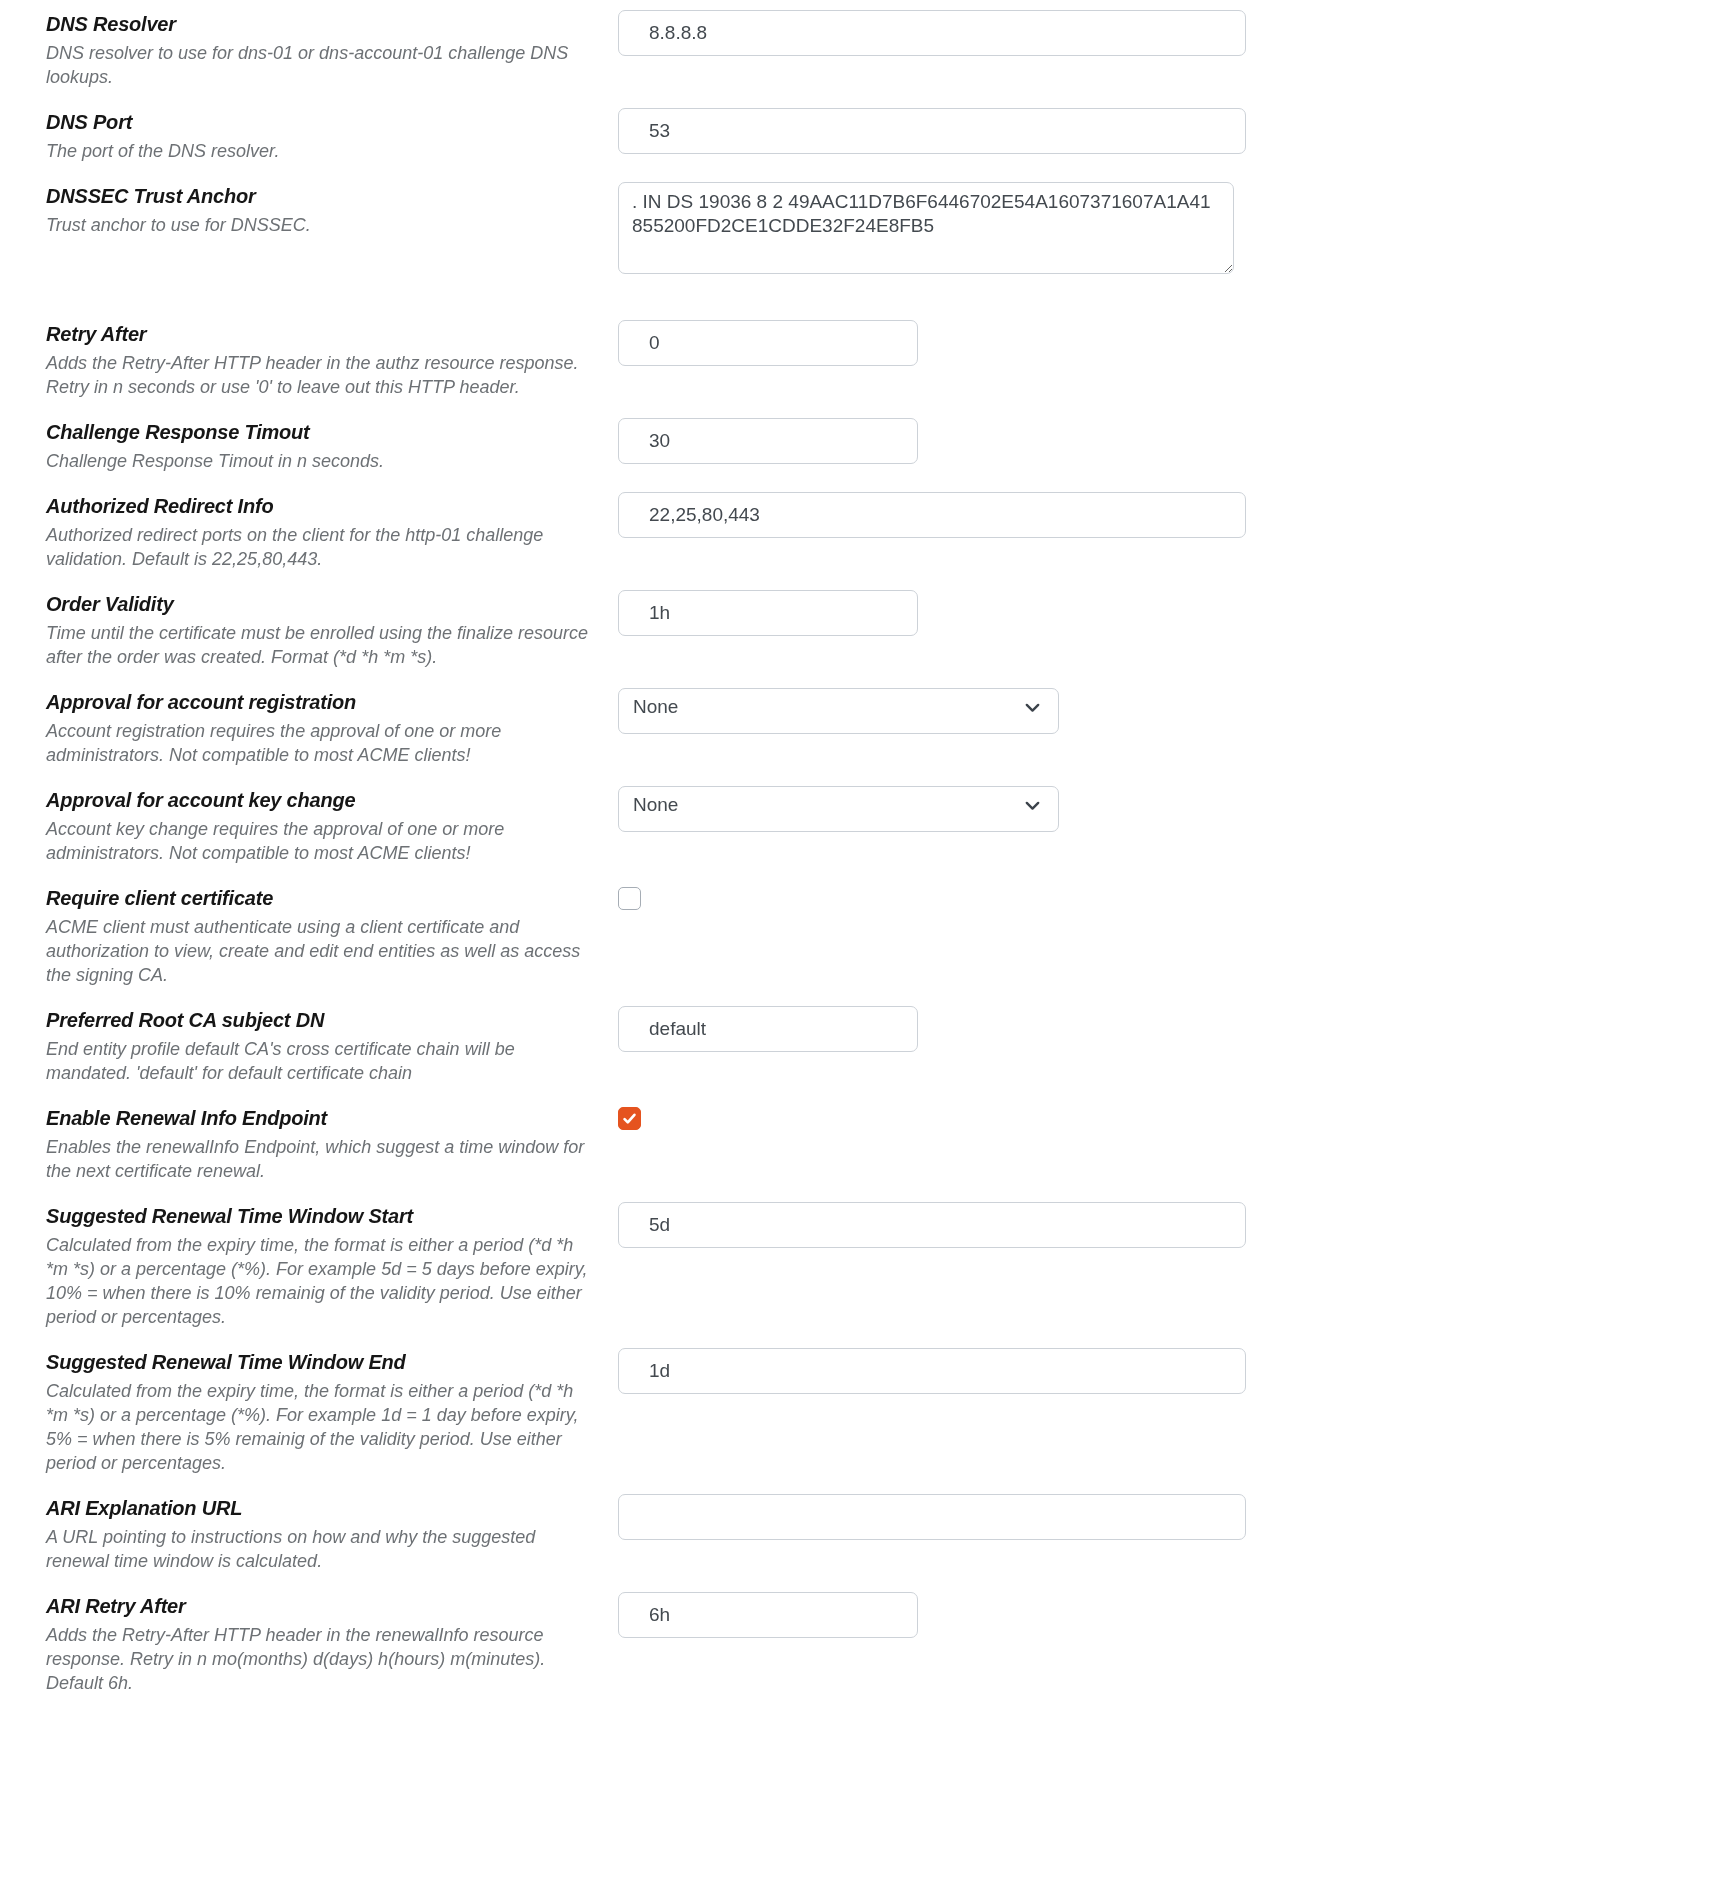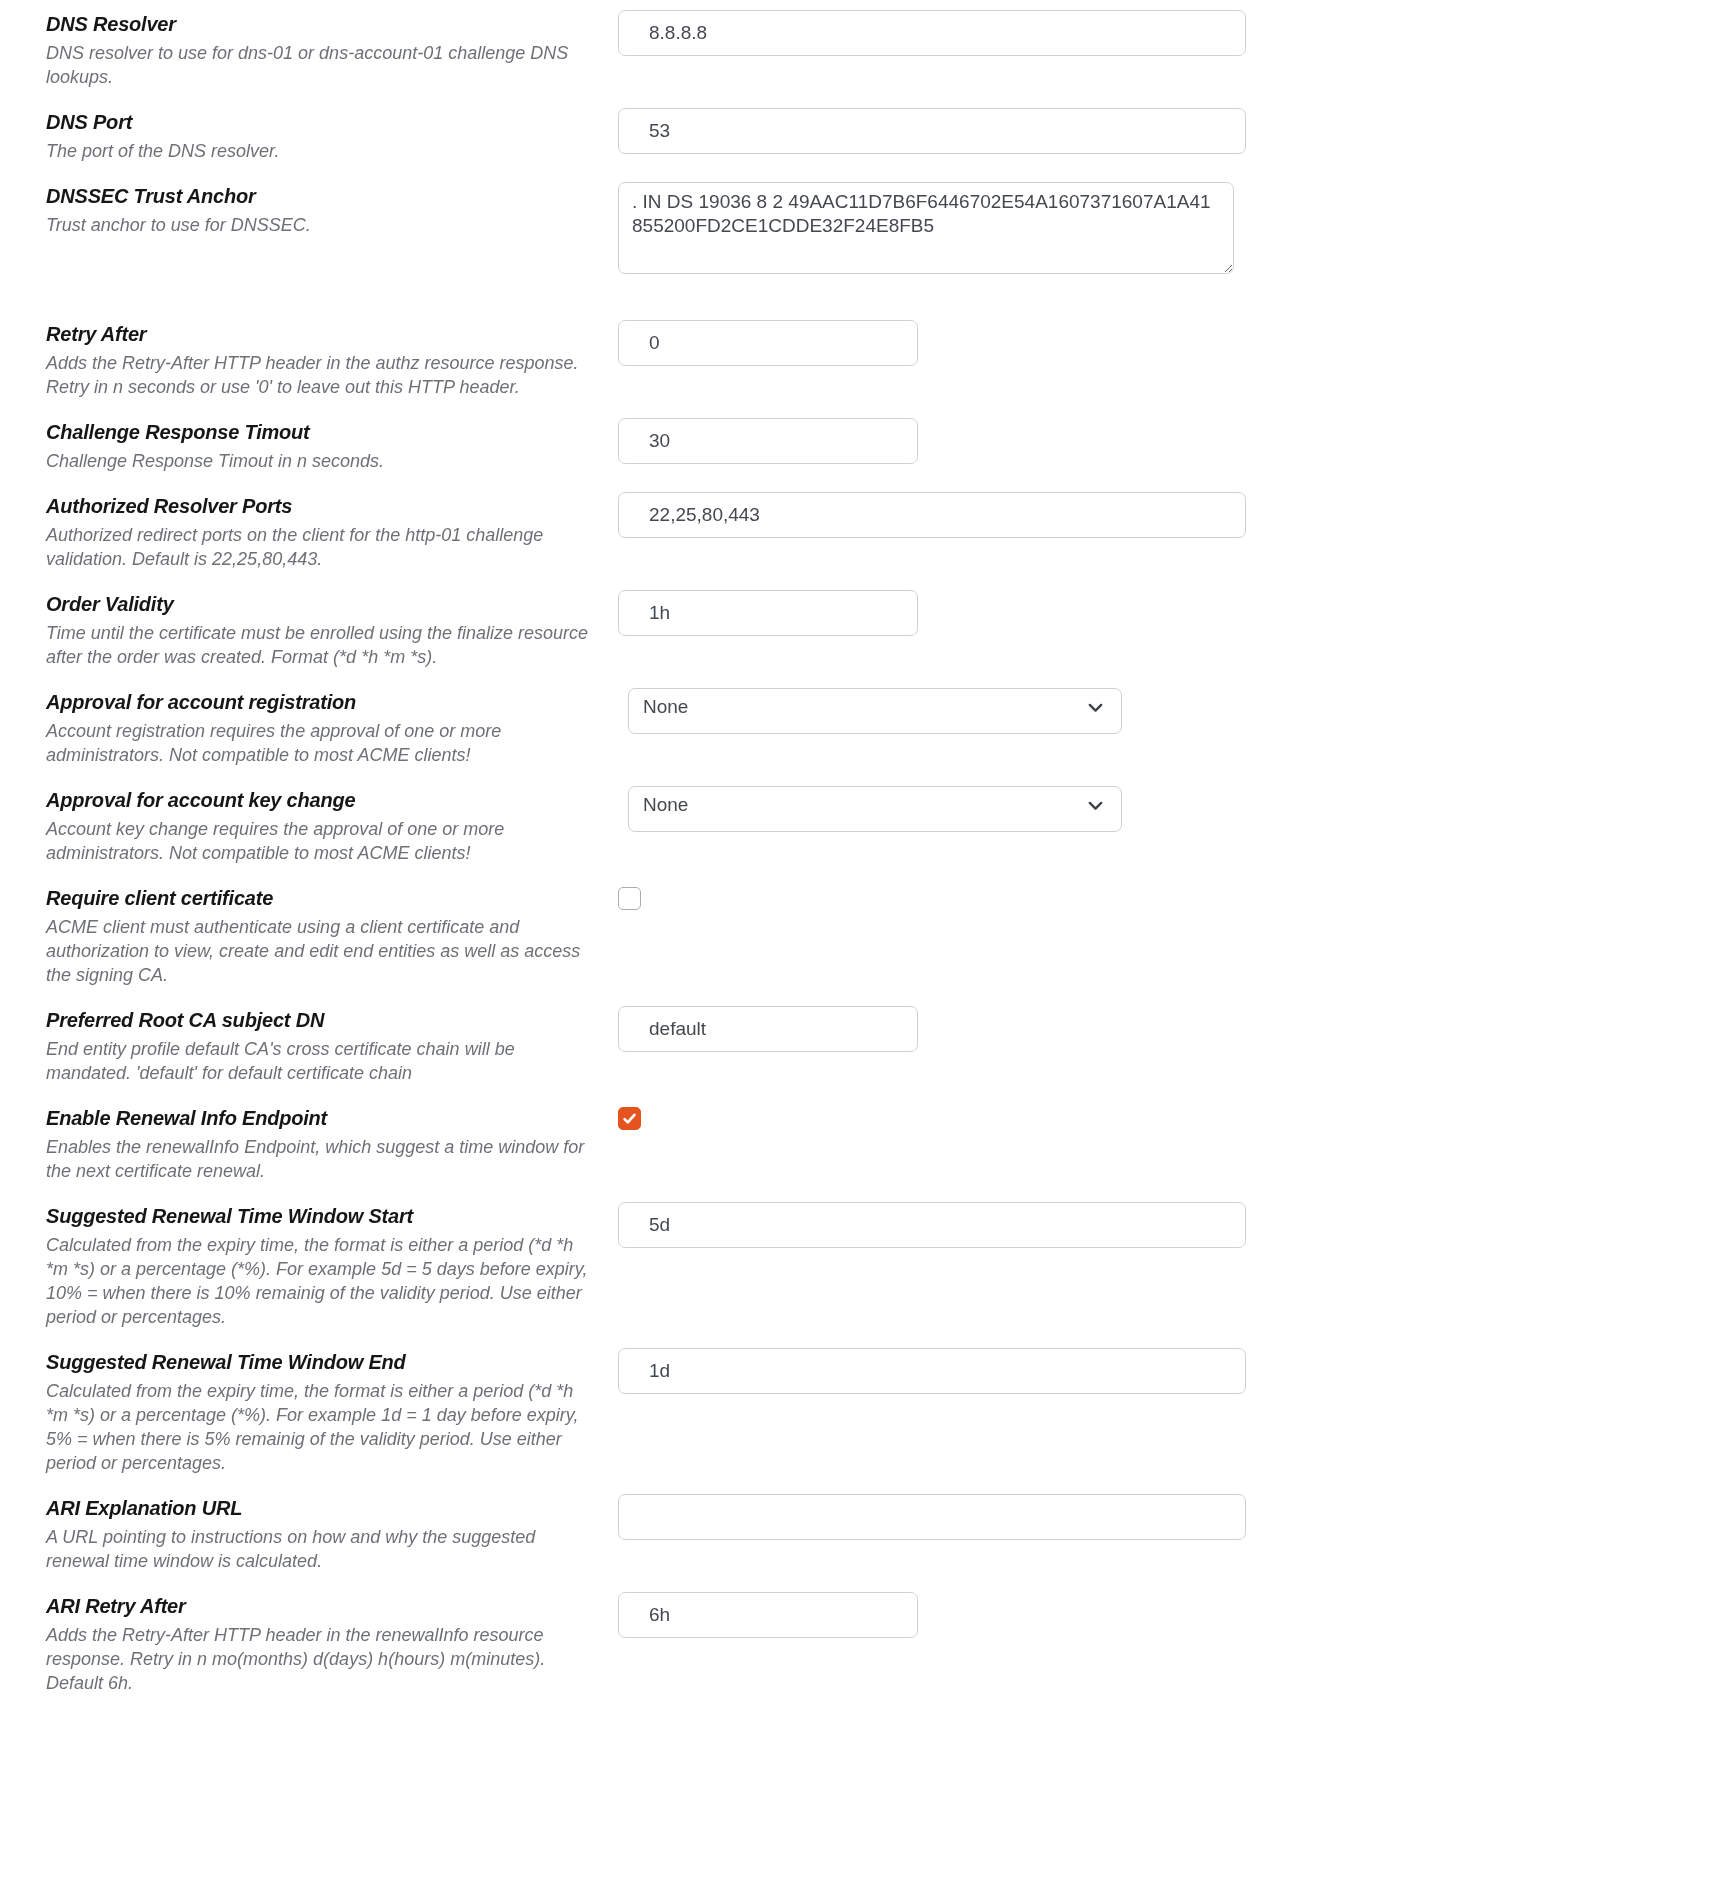--- a/index.html
+++ b/index.html
@@ -60,31 +60,30 @@
     overflow: auto;
     white-space: pre-wrap;
     overflow-wrap: break-word;
     word-break: break-all;
     display: block;
   }
   .w-wide { width: 628px; }
   .w-small { width: 300px; }
   .w-textarea { width: 616px; height: 92px; }
   .select {
-    width: 494px;
+    width: 441px;
     height: 46px;
     border: 1px solid var(--input-border, #cdd2d8);
     border-radius: 7px;
     background: #fff;
     display: flex;
     align-items: center;
     justify-content: space-between;
     padding: 0 16px 8px 14px;
     cursor: default;
-    margin-left: 10px;
   }
   .select .select-value {
     font-size: 19px;
     color: var(--input-text, #43494f);
   }
   .select svg { width: 19px; height: 19px; flex: 0 0 auto; }
   .checkbox {
     width: 23px;
     height: 23px;
     margin-top: 3px;
@@ -154,21 +153,21 @@
       <div class="field-label">Challenge Response Timout</div>
       <div class="field-desc">Challenge Response Timout in n seconds.</div>
     </div>
     <div class="control">
       <input type="text" class="w-small" value="30" style="">
     </div>
   </div>
 
   <div class="row">
     <div class="left">
-      <div class="field-label">Authorized Resolver Ports</div>
+      <div class="field-label">Authorized Redirect Info</div>
       <div class="field-desc">Authorized redirect ports on the client for the http-01 challenge validation. Default is 22,25,80,443.</div>
     </div>
     <div class="control">
       <input type="text" class="w-wide" value="22,25,80,443" style="">
     </div>
   </div>
 
   <div class="row">
     <div class="left">
       <div class="field-label">Order Validity</div>

